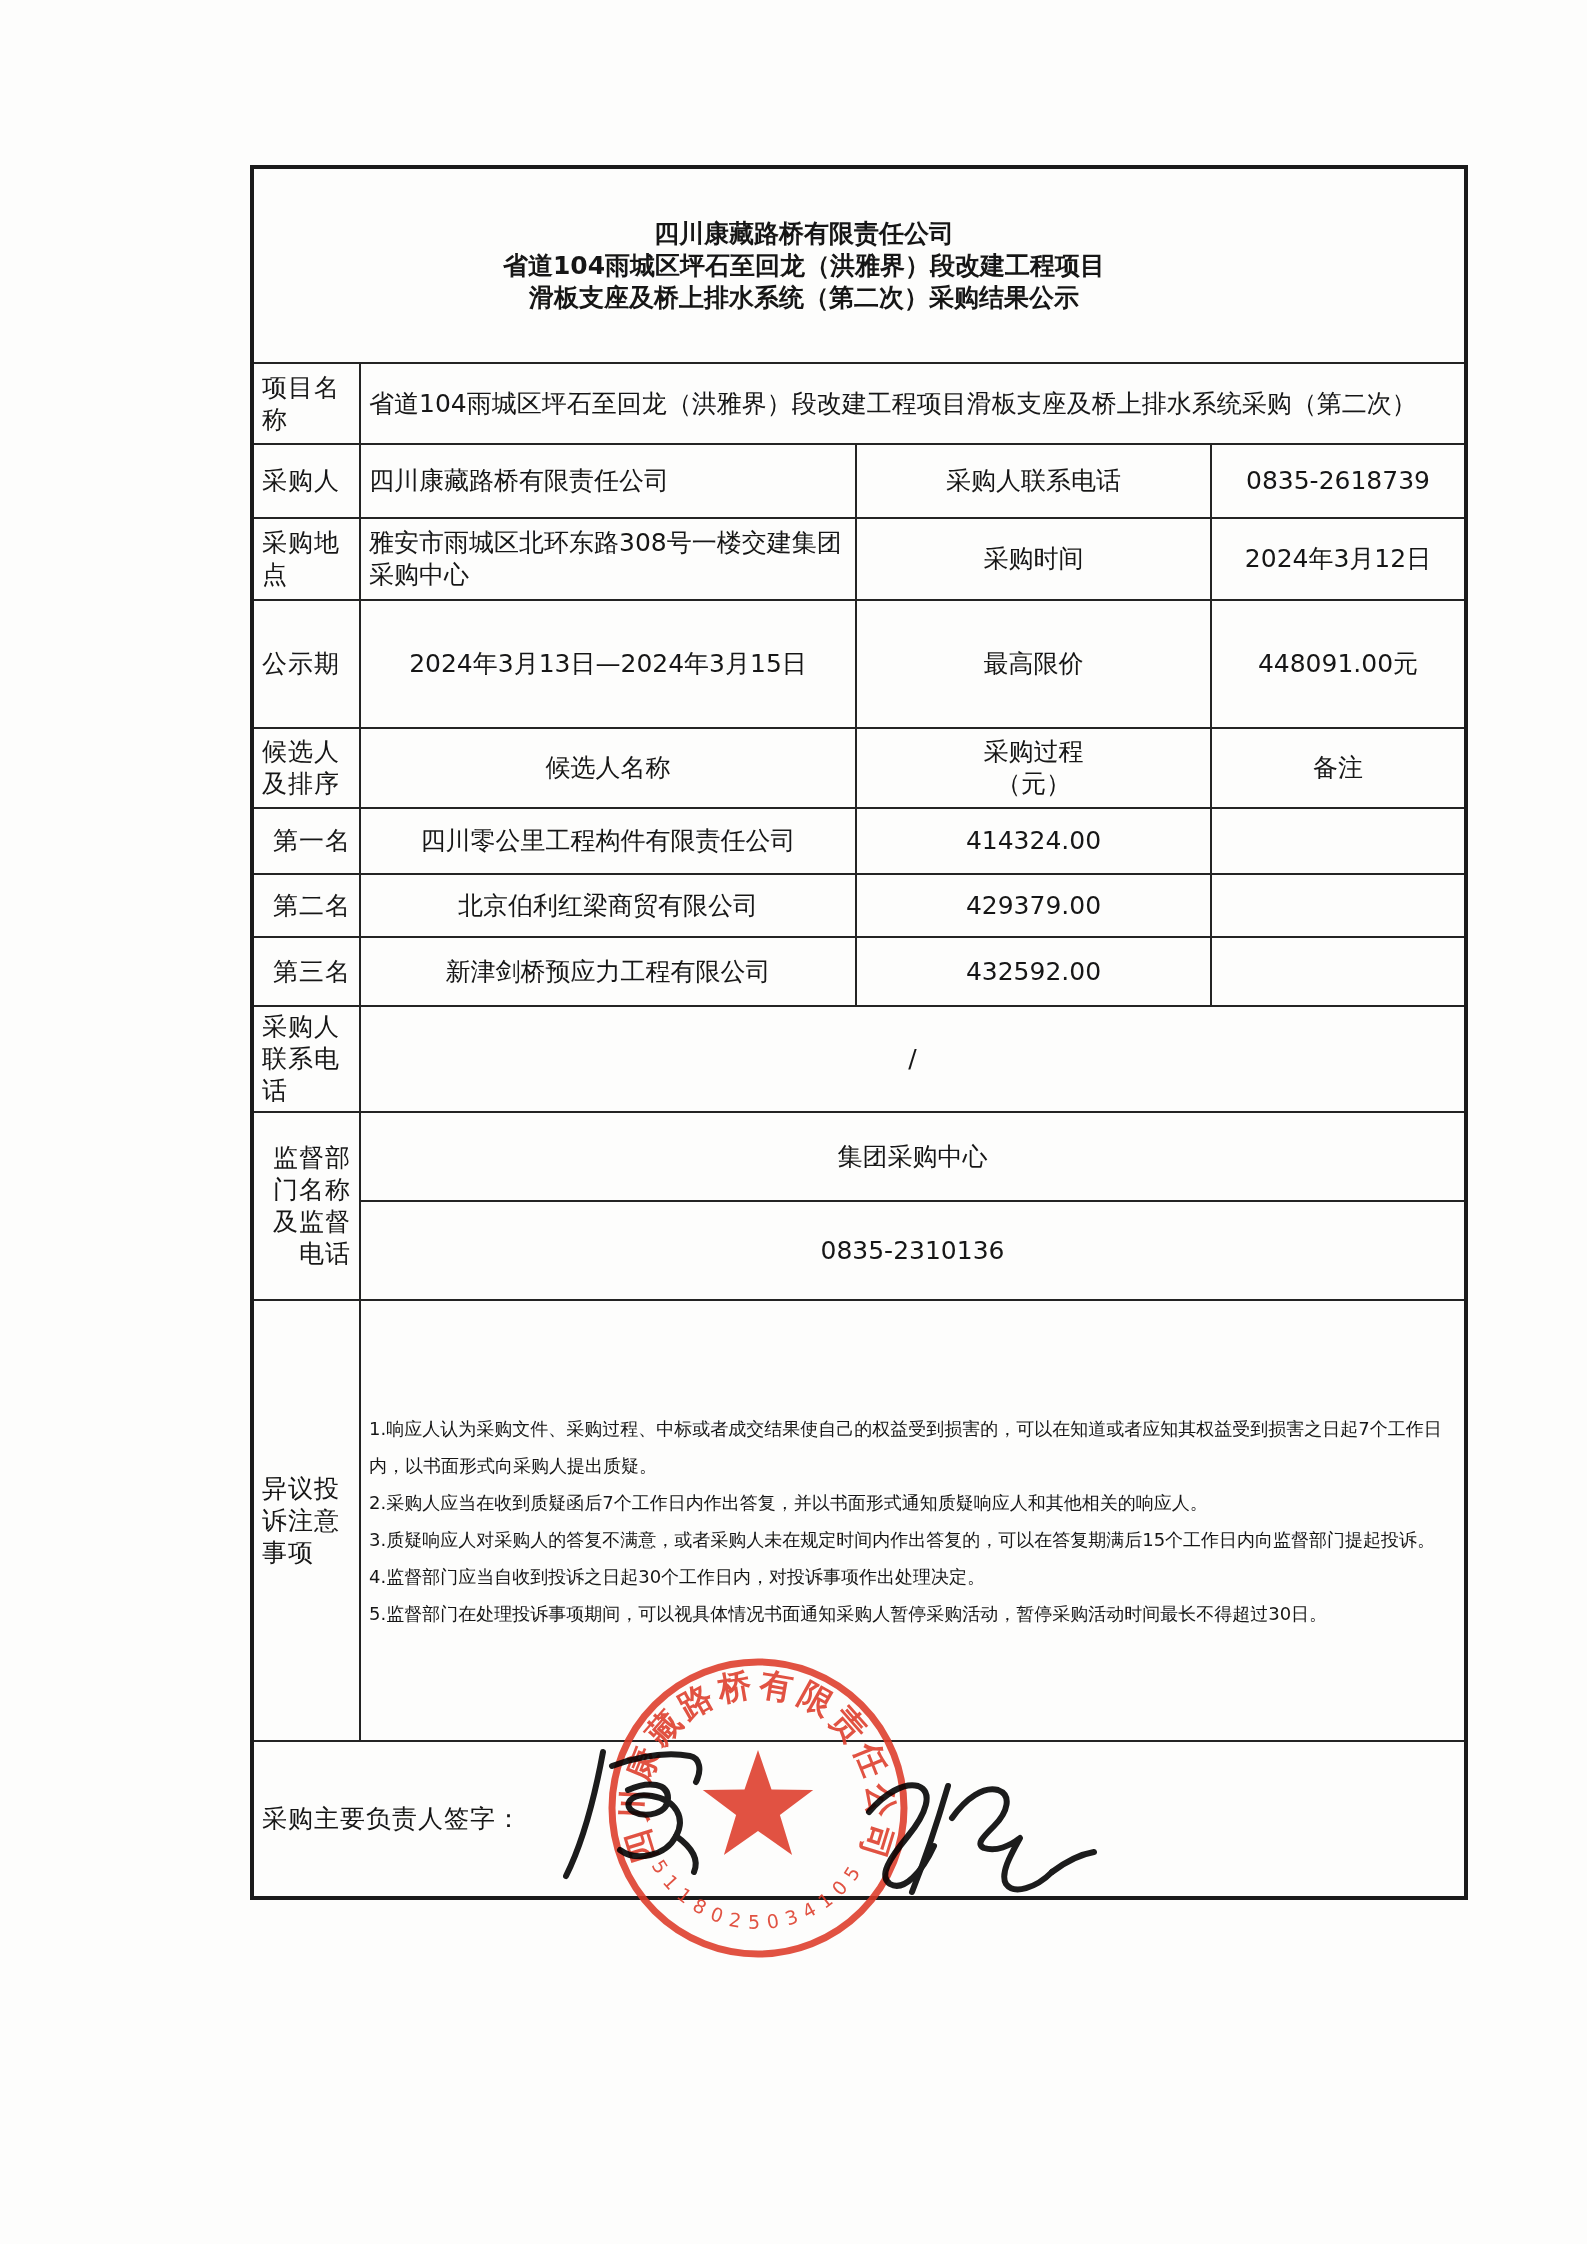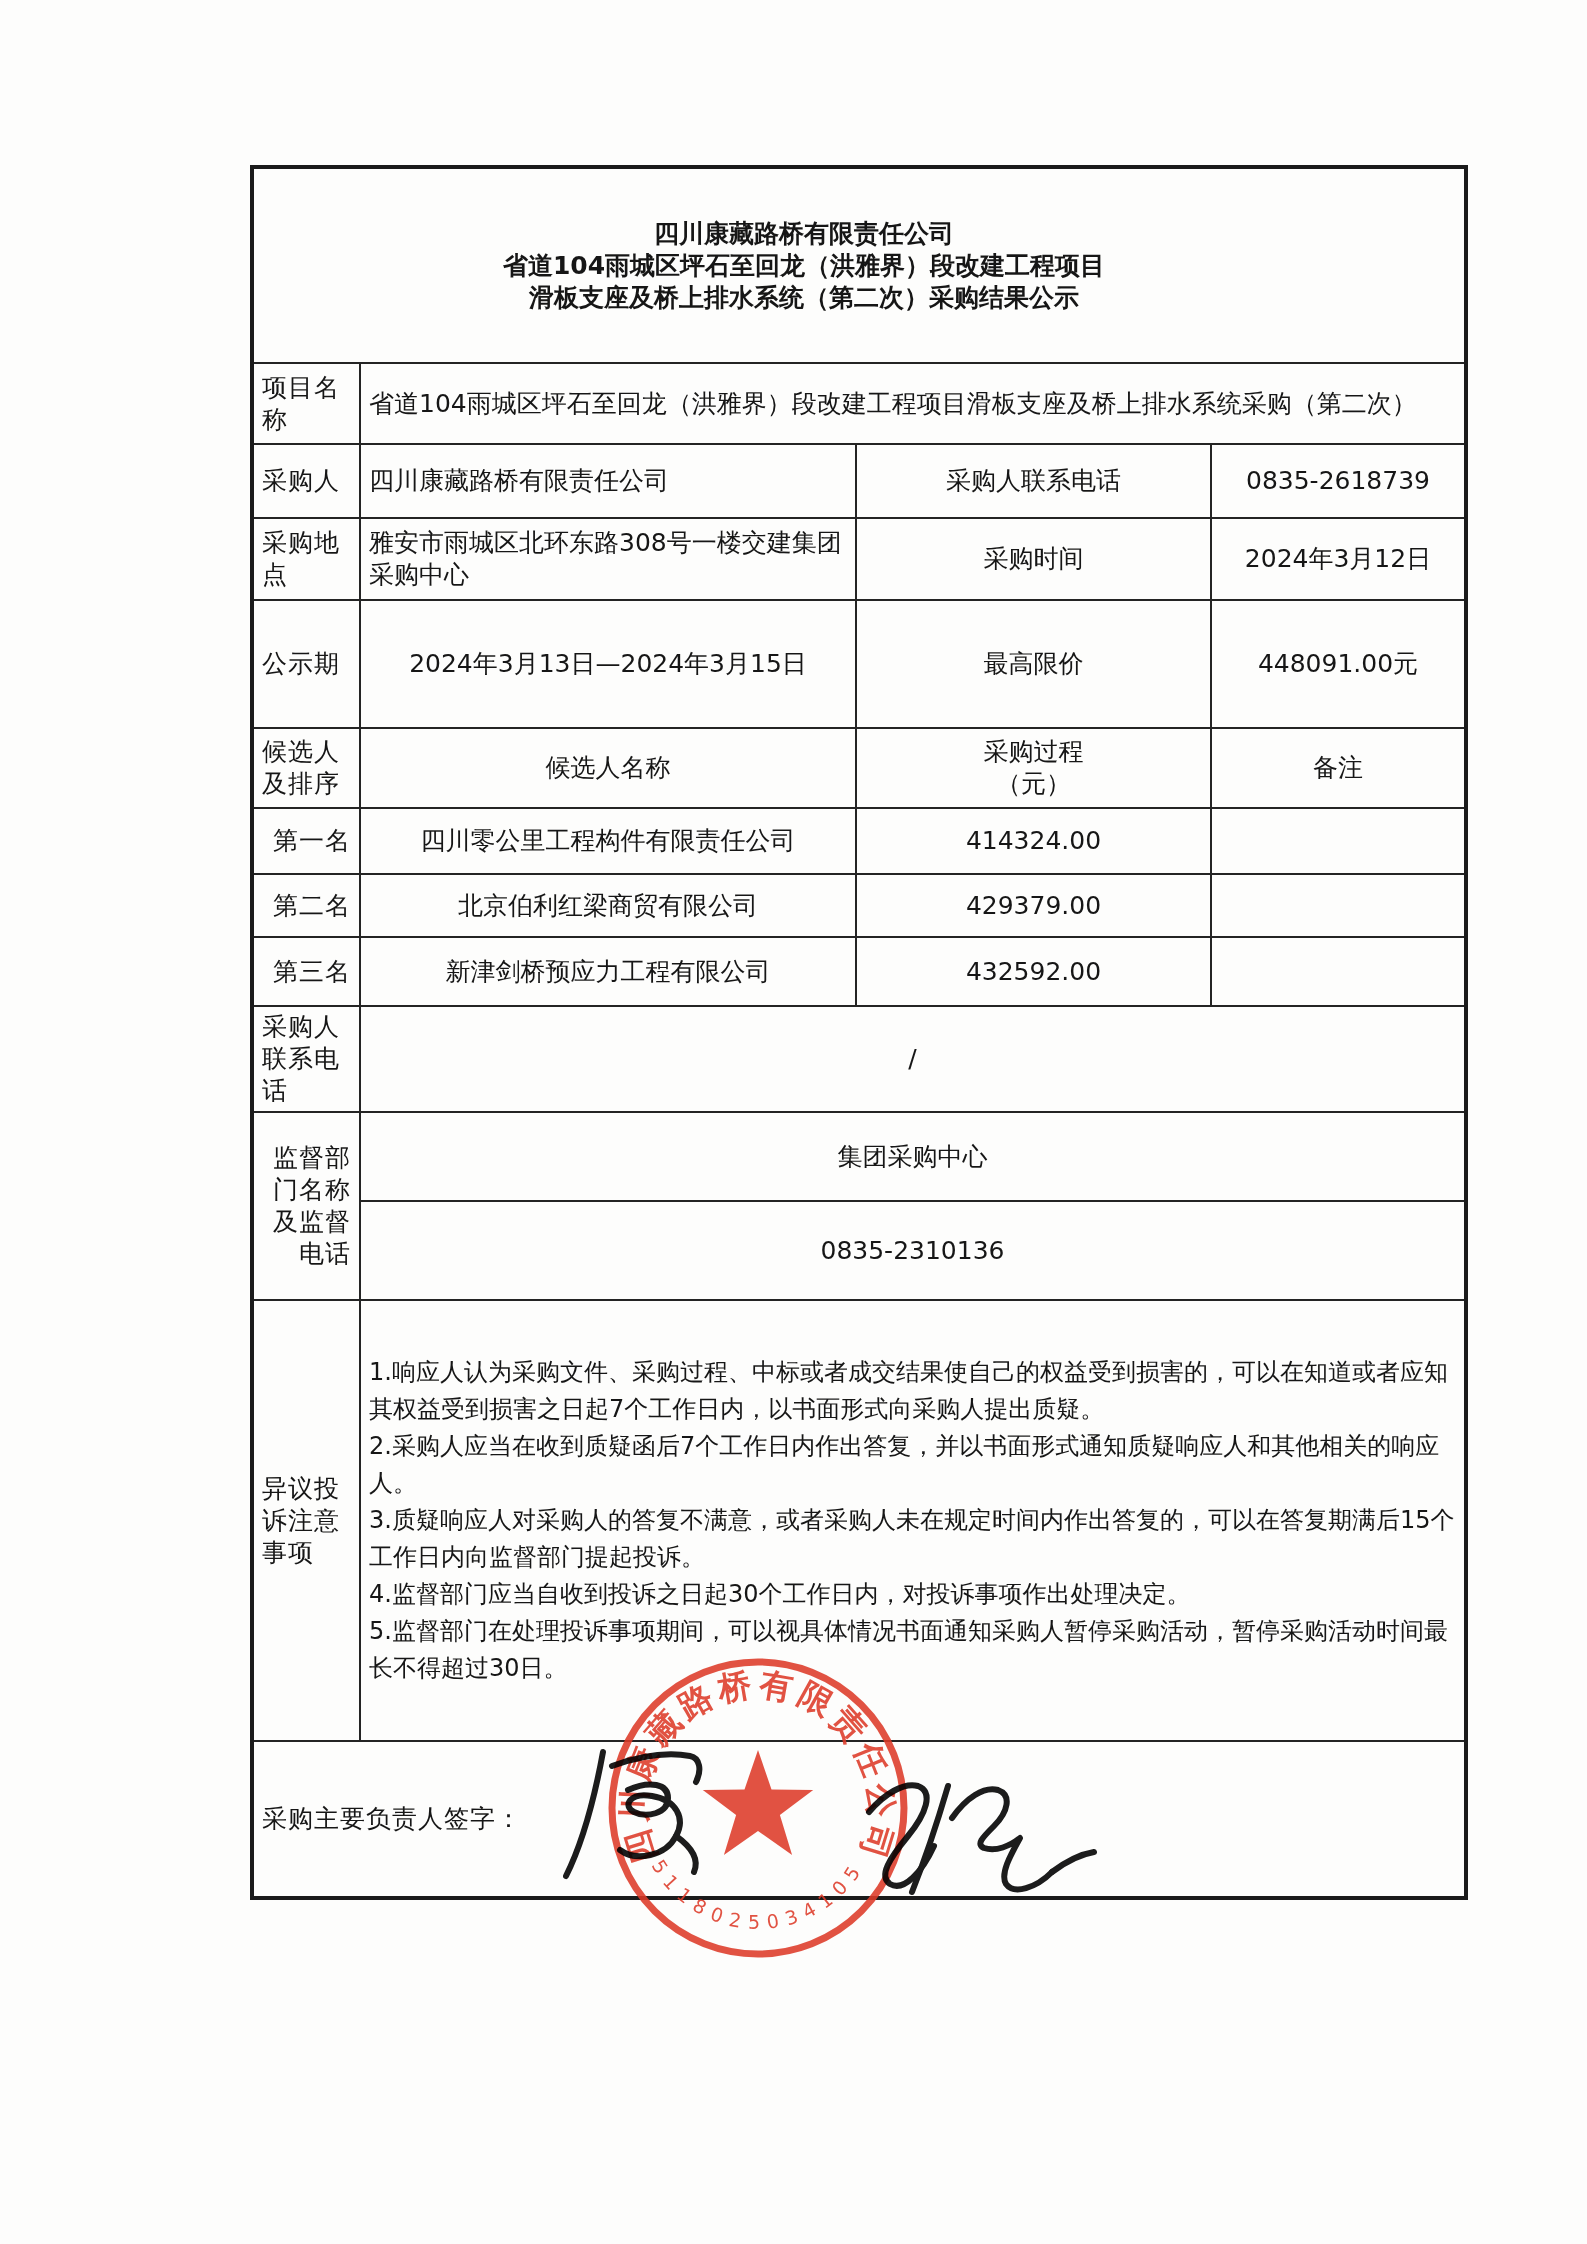--- a/index.html
+++ b/index.html
@@ -36,21 +36,21 @@
   td.ctr { text-align: center; }
   td.title-cell {
     text-align: center;
     font-weight: bold;
     font-size: 36px;
     line-height: 49px;
     padding: 10px 0 0 0;
   }
   .title-shift { position: relative; left: -55px; }
   td.notes-cell { padding: 10px 12px; }
-  .note-line { font-size: 24px; line-height: 37px; text-align: left; }
+  .note-line { font-size: 18px; line-height: 37px; text-align: left; }
   td.sig-cell { font-size: 26px; padding-left: 10px; }
   .sig-label { display: inline-block; letter-spacing: 1px; }
   .overlay {
     position: absolute; left: 0; top: 0;
     width: 1587px; height: 2244px;
     pointer-events: none;
     z-index: 5;
   }
   .seal-group { mix-blend-mode: multiply; opacity: 0.88; }
 </style>

